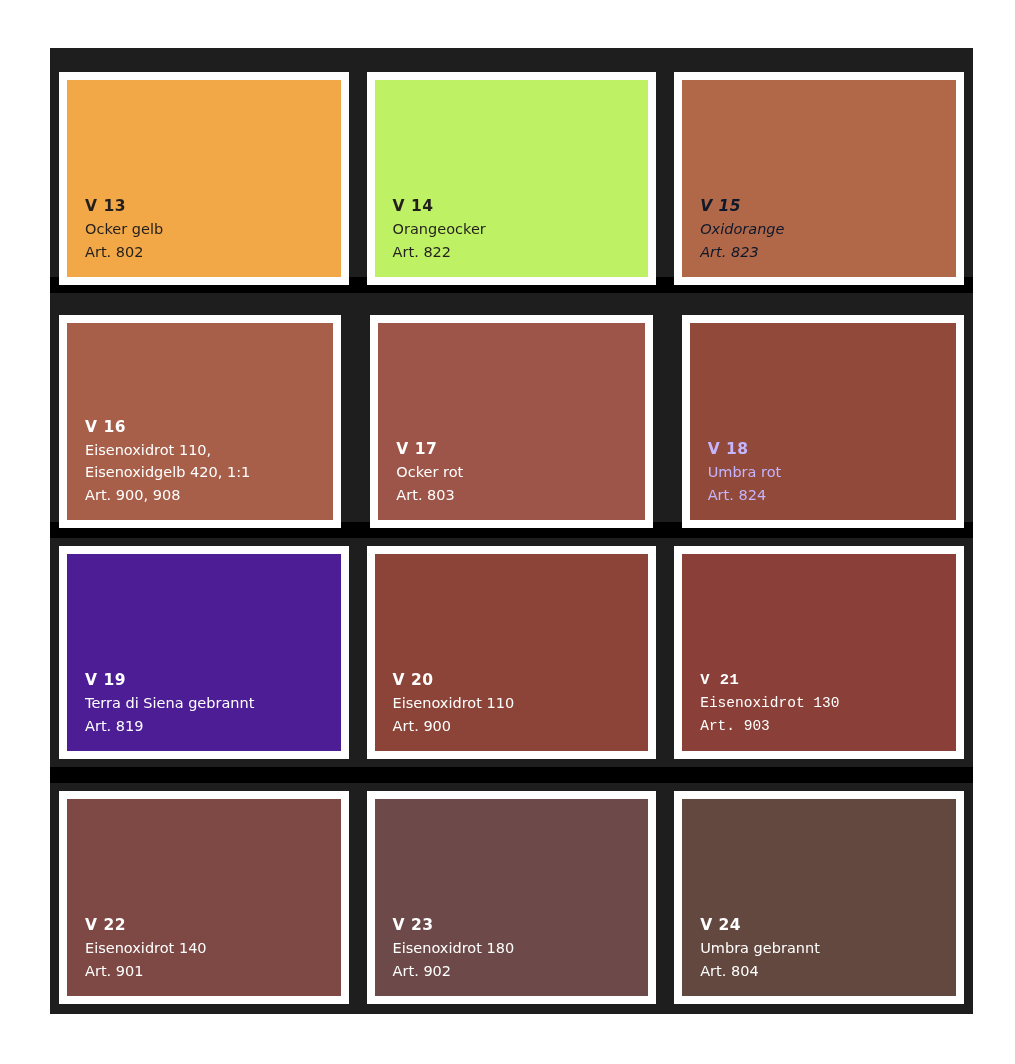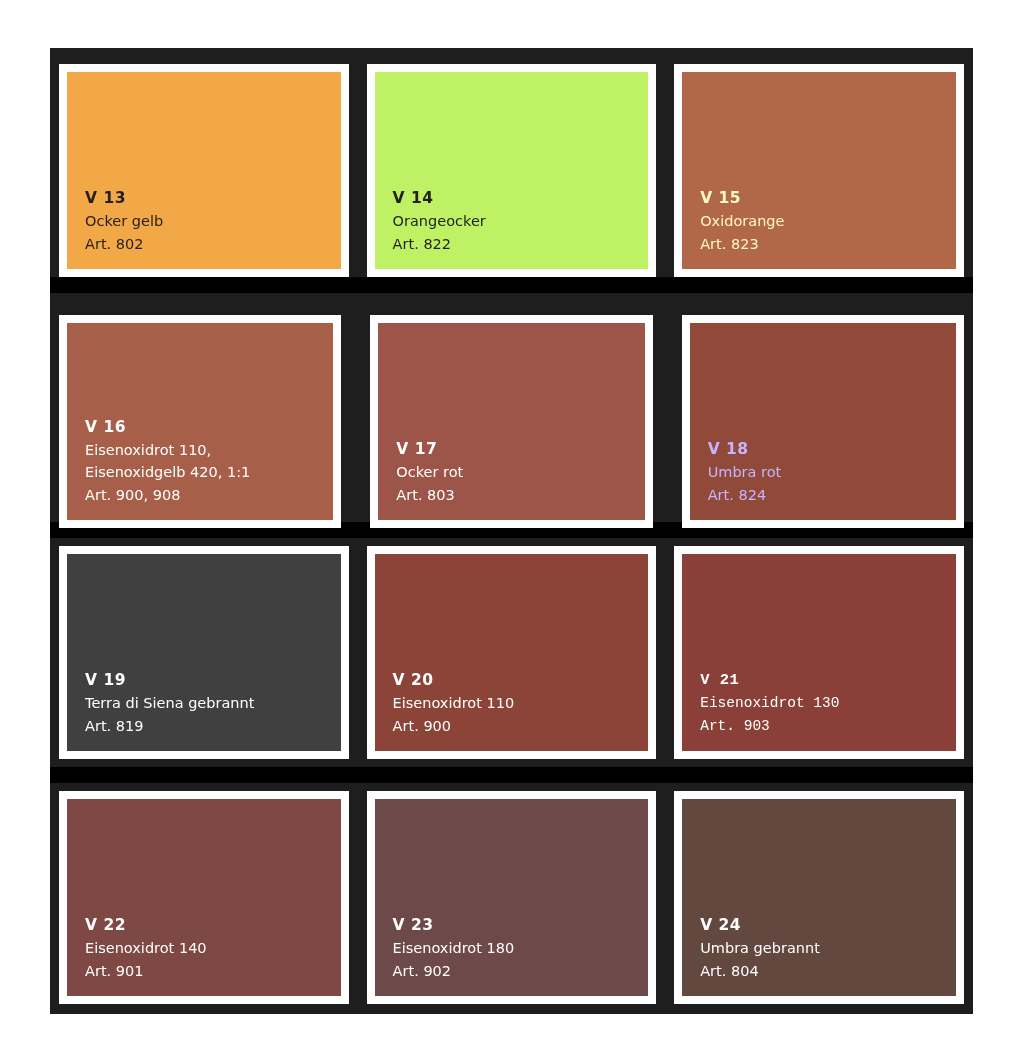--- a/index.html
+++ b/index.html
@@ -25,21 +25,21 @@
     background: #1e1e1e;
   }
 
   .row {
     position: absolute;
     left: 0;
     width: 923px;
     display: flex;
     flex-direction: row;
   }
-  .row-0 { top: 8px;   height: 229px; }
+  .row-0 { top: 16px;   height: 229px; }
   .row-1 { top: 259px; height: 257px; gap: 11px; }
   .row-2 { top: 490px; height: 229px; }
   .row-3 { top: 735px; height: 229px; }
 
   
   .gutter {
     position: absolute;
     left: 0;
     width: 923px;
     background: #000000;
@@ -119,21 +119,21 @@
       <div class="frame">
         <div class="swatch" style="background: #bef264; color: rgb(35, 31, 28);">
           <div class="code">V 14</div>
           <div class="name">Orangeocker</div>
           <div class="art">Art. 822</div>
         </div>
       </div>
     </div>
     <div class="cell">
       <div class="frame">
-        <div class="swatch" style="background: rgb(176, 104, 73); color: #fef9c3;">
+        <div class="swatch" style="background: rgb(176, 104, 73); color: #0f172a; font-style: italic;">
           <div class="code">V 15</div>
           <div class="name">Oxidorange</div>
           <div class="art">Art. 823</div>
         </div>
       </div>
     </div>
   </div>
 
   <div class="row row-1">
     <div class="cell">
@@ -162,21 +162,21 @@
           <div class="name">Umbra rot</div>
           <div class="art">Art. 824</div>
         </div>
       </div>
     </div>
   </div>
 
   <div class="row row-2">
     <div class="cell">
       <div class="frame">
-        <div class="swatch" style="background: #404040; color: rgb(255, 255, 255);">
+        <div class="swatch" style="background: #4c1d95; color: rgb(255, 255, 255);">
           <div class="code">V 19</div>
           <div class="name">Terra di Siena gebrannt</div>
           <div class="art">Art. 819</div>
         </div>
       </div>
     </div>
     <div class="cell">
       <div class="frame">
         <div class="swatch" style="background: rgb(139, 68, 55); color: rgb(255, 255, 255);">
           <div class="code">V 20</div>

